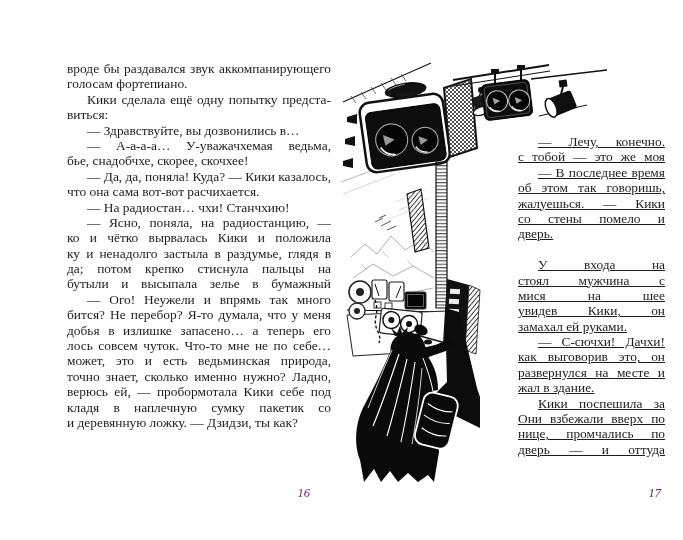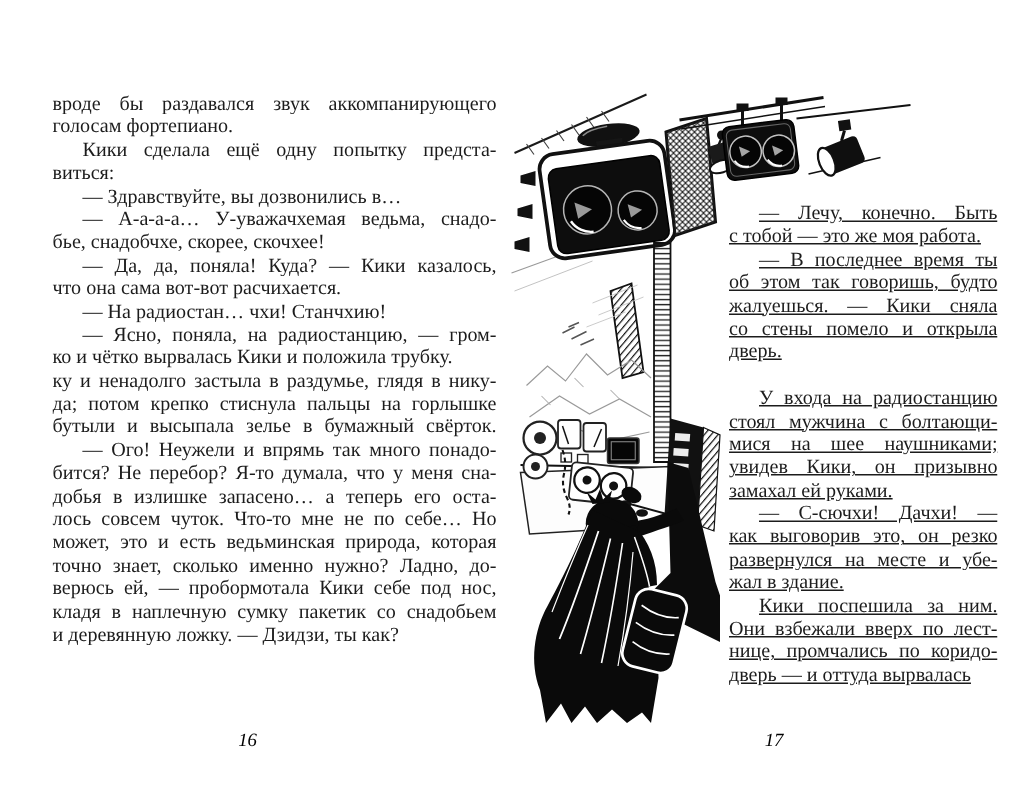--- a/index.html
+++ b/index.html
@@ -1,25 +1,25 @@
 <!DOCTYPE html>
 <html><head>
 <meta charset="utf-8">
 <style>
   html,body{margin:0;padding:0;background:#ffffff;}
   .spread{position:relative;width:683px;height:540px;background:#ffffff;overflow:hidden;
           font-family:"Liberation Serif","DejaVu Serif",serif;color:#1c1c1c;}
   .textblock{position:absolute;font-size:13.4px;line-height:15.4px;}
   #left-text{left:35px;top:61px;width:296px;}
   #right-text{left:486px;top:134px;width:179px;text-decoration:underline;}
-  .line{text-align:justify;text-align-last:justify;height:15.4px;overflow:hidden;white-space:normal;}
+  .line{text-align:justify;text-align-last:justify;height:15.4px;overflow:hidden;white-space:normal;margin-left:32px;}
   .line.end{text-align-last:left;}
   .line.ind{text-indent:20px;}
   .gap{height:15.4px;}
-  .pagenum{position:absolute;top:486px;font-style:italic;font-size:12.5px;color:#000000;text-align:center;}
+  .pagenum{position:absolute;top:486px;font-style:italic;font-size:12.5px;color:#701a75;text-align:right;}
   #pn-left{left:20px;width:290px;}
   #pn-right{left:371px;width:290px;}
   .illo{position:absolute;left:335px;top:52px;width:330px;height:432px;}
 </style>
 </head>
 <body>
 
 <div class="spread">
 
   <div class="page">

